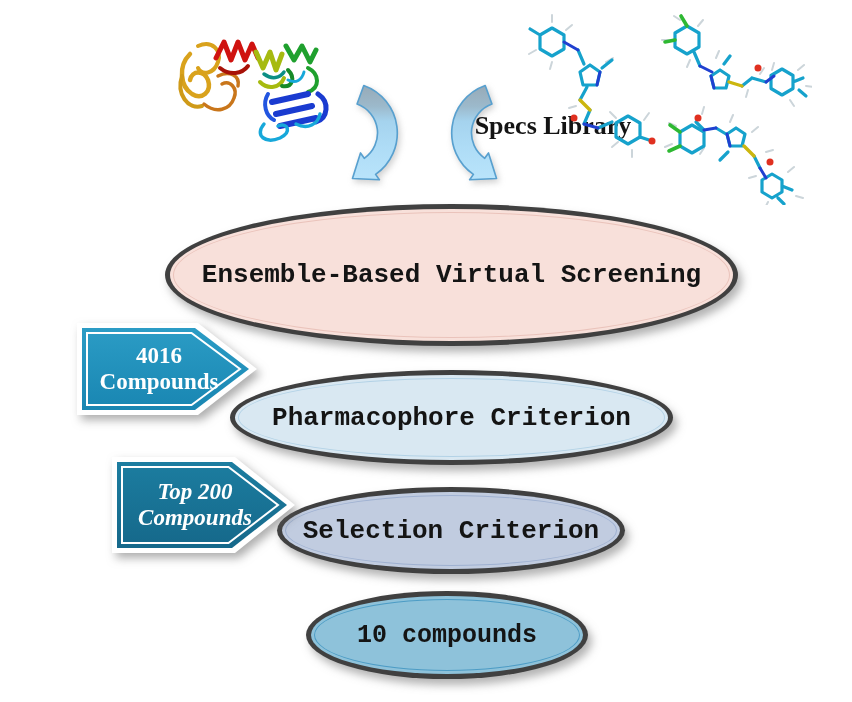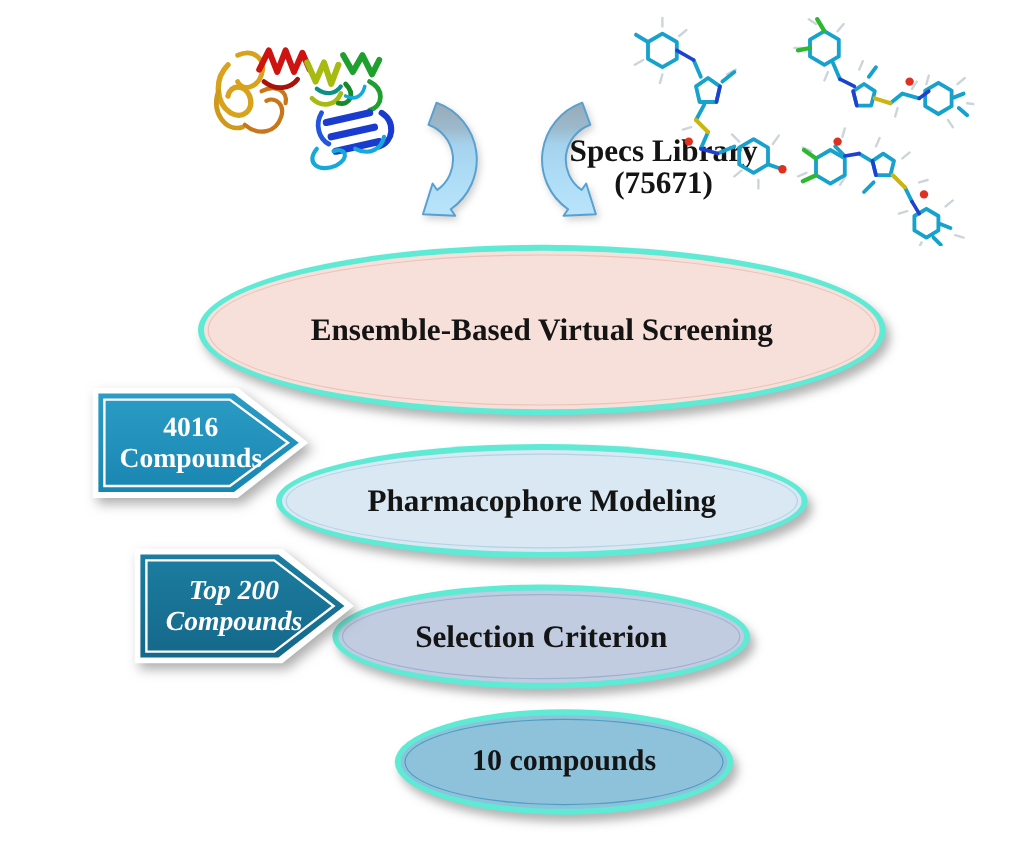--- a/index.html
+++ b/index.html
@@ -9,39 +9,40 @@
   }
 
   
   .src-label {
     position:absolute; text-align:center; font-weight:bold; color:#141414;
     font-size:26px; line-height:27px; letter-spacing:0;
   }
 
   
   .ell {
-    position:absolute; background:#5eead4; border-radius:50%;
+    position:absolute; background:#404040; border-radius:50%;
     box-shadow:4px 6px 8px rgba(105,105,105,0.5);
+    font-family:Liberation Mono, monospace;
   }
   .ell-fill {
     position:absolute; inset:5px; border-radius:50%; background:var(--fill,#eee);
     display:flex; align-items:center; justify-content:center;
   }
   .ell-fill::after {
     content:""; position:absolute; inset:3px; border-radius:50%;
     border:1.6px solid var(--ring,#ccc); pointer-events:none;
   }
   .ell-label {
     position:relative; font-weight:bold; color:#141414; font-size:26px;
     white-space:nowrap; text-align:center;
   }
   .e1 { left:165px; top:204px; width:573px; height:142px; }
   .e2 { left:230px; top:370px; width:443px; height:95px;  }
   .e3 { left:277px; top:487px; width:348px; height:87px;  }
-  .e4 { left:329px; top:591px; width:282px; height:88px;  }
+  .e4 { left:306px; top:591px; width:282px; height:88px;  }
   .e4 .ell-label { font-size:25px; }
 
   
   .badge { position:absolute; filter:drop-shadow(4px 5px 5px rgba(92,92,92,0.5)); }
   .badge svg { position:absolute; inset:0; width:100%; height:100%; }
   .badge .stop-top    { stop-color:var(--ft,#2193bd); }
   .badge .stop-bottom { stop-color:var(--fb,#17799f); }
   .badge-text {
     position:absolute; inset:0; display:flex; flex-direction:column;
     align-items:center; justify-content:center;
@@ -110,21 +111,20 @@
     <use href="#arrPath" fill="url(#arrGrad)" stroke="#58a0cf" stroke-width="2" stroke-linejoin="round"></use>
   </svg>
   <svg class="arrow arrow-right" viewBox="0 0 100 140" preserveAspectRatio="none">
     <g transform="translate(100,0) scale(-1,1)">
       <use href="#arrPath" fill="url(#arrGrad)" stroke="#58a0cf" stroke-width="2" stroke-linejoin="round"></use>
     </g>
   </svg>
 
   <div class="src-label" style="left:448px; top:112px; width:210px;">
     <div>Specs Library</div>
-    <div>(75671)</div>
   </div>
 
   <svg class="molecules" viewBox="0 0 292 195">
     <g fill="none" stroke-linecap="round" stroke-linejoin="round">
 
       <g stroke="#ccd5da" stroke-width="2">
         <path d="M32,12 l0,-7 M46,20 l6,-5 M16,22 l-6,-4 M16,40 l-7,4 M32,52 l-2,7 M86,52 l7,-4 M56,96 l-7,2 M96,108 l-6,-6 M124,110 l5,-7 M98,132 l-6,5 M112,140 l0,7"></path>
         <path d="M160,10 l-6,-4 M178,16 l5,-6 M150,30 l-8,0 M170,50 l-3,7 M196,48 l3,-7 M228,80 l-2,7 M240,64 l4,-6 M252,60 l2,-7 M278,60 l6,-5 M286,76 l7,1 M270,90 l4,6"></path>
         <path d="M182,104 l2,-7 M156,116 l-7,-3 M152,134 l-7,3 M184,138 l-4,6 M210,112 l3,-7 M232,122 l6,-5 M246,142 l7,-2 M236,166 l-7,2 M268,162 l6,-5 M276,186 l7,2 M248,192 l-3,6"></path>
       </g>
@@ -167,21 +167,21 @@
   </svg>
 
   <div class="ell e1" style="--fill: #f8e0da; --ring: #eac3bb;">
     <div class="ell-fill">
       <span class="ell-label">Ensemble-Based Virtual Screening</span>
     </div>
   </div>
 
   <div class="ell e2" style="--fill: #d9e8f2; --ring: #b3d2e6;">
     <div class="ell-fill">
-      <span class="ell-label">Pharmacophore Modeling</span>
+      <span class="ell-label">Pharmacophore Criterion</span>
     </div>
   </div>
 
   <div class="ell e3" style="--fill: #c1cce0; --ring: #9fb1d1;">
     <div class="ell-fill">
       <span class="ell-label">Selection Criterion</span>
     </div>
   </div>
 
   <div class="ell e4" style="--fill: #8ec2da; --ring: #4d9cc5;">

